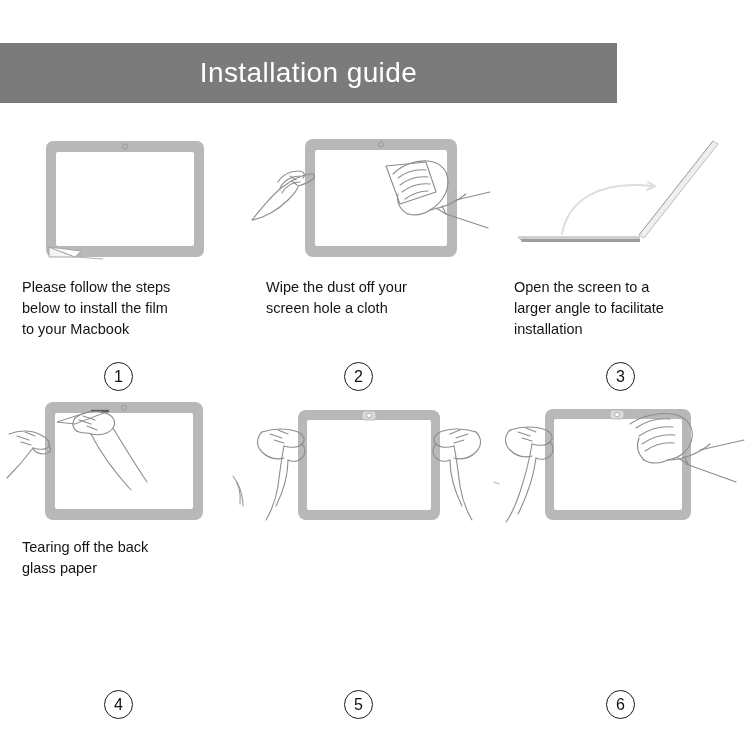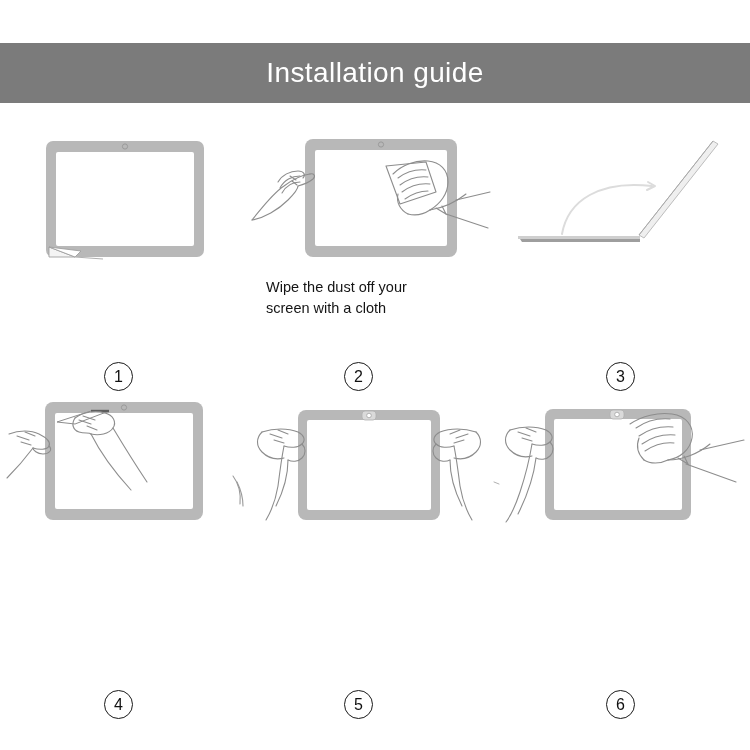--- a/index.html
+++ b/index.html
@@ -20,21 +20,21 @@
     height: 750px;
     position: relative;
     background: #ffffff;
   }
 
   
   .header-bar {
     position: absolute;
     left: 0;
     top: 43px;
-    width: 750px;
+    width: 617px;
     height: 60px;
     background: #7b7b7b;
     display: flex;
     align-items: center;
     justify-content: center;
   }
   .header-title {
     color: #ffffff;
     font-size: 28px;
     font-weight: 400;
@@ -125,20 +125,23 @@
 
           <rect x="21" y="22" width="138" height="94" rx="2" ry="2" fill="#ffffff"></rect>
 
           <circle cx="90" cy="16.5" r="2.6" fill="none" stroke="#9a9a9a" stroke-width="1"></circle>
 
           <path d="M14 117 L40 127 L14 127 Z" fill="#f4f4f4" stroke="#9f9f9f" stroke-width="0.9"></path>
           <path d="M14 117 L40 127 L46 121 Z" fill="#ffffff" stroke="#9f9f9f" stroke-width="0.9"></path>
           <path d="M40 127 L68 129" stroke="#b0b0b0" stroke-width="1"></path>
         </svg>
       </div>
+      <div class="step-caption">Please follow the steps
+below to install the film
+to your Macbook</div>
       <div class="step-number">
         <span>1</span>
       </div>
     </div>
 
     <div class="step-cell cell-2">
       <div class="illus">
         <svg width="250" height="135" viewBox="0 0 250 135">
 
           <rect x="55" y="9" width="152" height="118" rx="8" ry="8" fill="#b8b8b8"></rect>
@@ -170,40 +173,43 @@
           </g>
 
           <g fill="none" stroke="#8d8d8d" stroke-width="1.1" stroke-linecap="round">
             <path d="M206 70 L240 62"></path>
             <path d="M196 84 L238 98"></path>
             <path d="M186 78 L196 84 L192 76"></path>
           </g>
         </svg>
       </div>
       <div class="step-caption">Wipe the dust off your
-screen with a cloth</div>
+screen hole a cloth</div>
       <div class="step-number">
         <span>2</span>
       </div>
     </div>
 
     <div class="step-cell cell-3">
       <div class="illus">
         <svg width="250" height="135" viewBox="0 0 250 135">
 
           <path d="M18 106 L140 106 L140 112 L22 112 Z" fill="#9e9e9e"></path>
           <path d="M18 106 L140 106 L140 109 L18 109 Z" fill="#cfcfcf"></path>
 
           <path d="M139 105 L213 11 L218 14 L144 108 Z" fill="#efefef" stroke="#bdbdbd" stroke-width="1"></path>
           <path d="M139 105 L213 11" stroke="#a9a9a9" stroke-width="1"></path>
 
           <path d="M62 104 C68 70 100 50 152 56" fill="none" stroke="#dcdcdc" stroke-width="2" stroke-linecap="round"></path>
           <path d="M148 52 L155 56 L147 60" fill="none" stroke="#dcdcdc" stroke-width="2" stroke-linecap="round" stroke-linejoin="round"></path>
         </svg>
       </div>
+      <div class="step-caption">Open the screen to a
+larger angle to facilitate
+installation</div>
       <div class="step-number">
         <span>3</span>
       </div>
     </div>
 
     <div class="step-cell cell-4 row2">
       <div class="illus">
         <svg width="240" height="135" viewBox="0 0 240 135">
 
           <rect x="40" y="12" width="158" height="118" rx="8" ry="8" fill="#b8b8b8"></rect>
@@ -231,20 +237,22 @@
             <path d="M16 52 L26 55"></path>
             <path d="M20 42 L30 46"></path>
           </g>
 
           <g fill="none" stroke="#9a9a9a" stroke-width="1.1" stroke-linecap="round">
             <path d="M228 86 C234 94 236 104 235 114"></path>
             <path d="M232 92 C236 100 238 108 238 116"></path>
           </g>
         </svg>
       </div>
+      <div class="step-caption">Tearing off the back
+glass paper</div>
       <div class="step-number">
         <span>4</span>
       </div>
     </div>
 
     <div class="step-cell cell-5 row2">
       <div class="illus">
         <svg width="250" height="135" viewBox="0 0 250 135">
 
           <rect x="48" y="20" width="142" height="110" rx="8" ry="8" fill="#b8b8b8"></rect>

